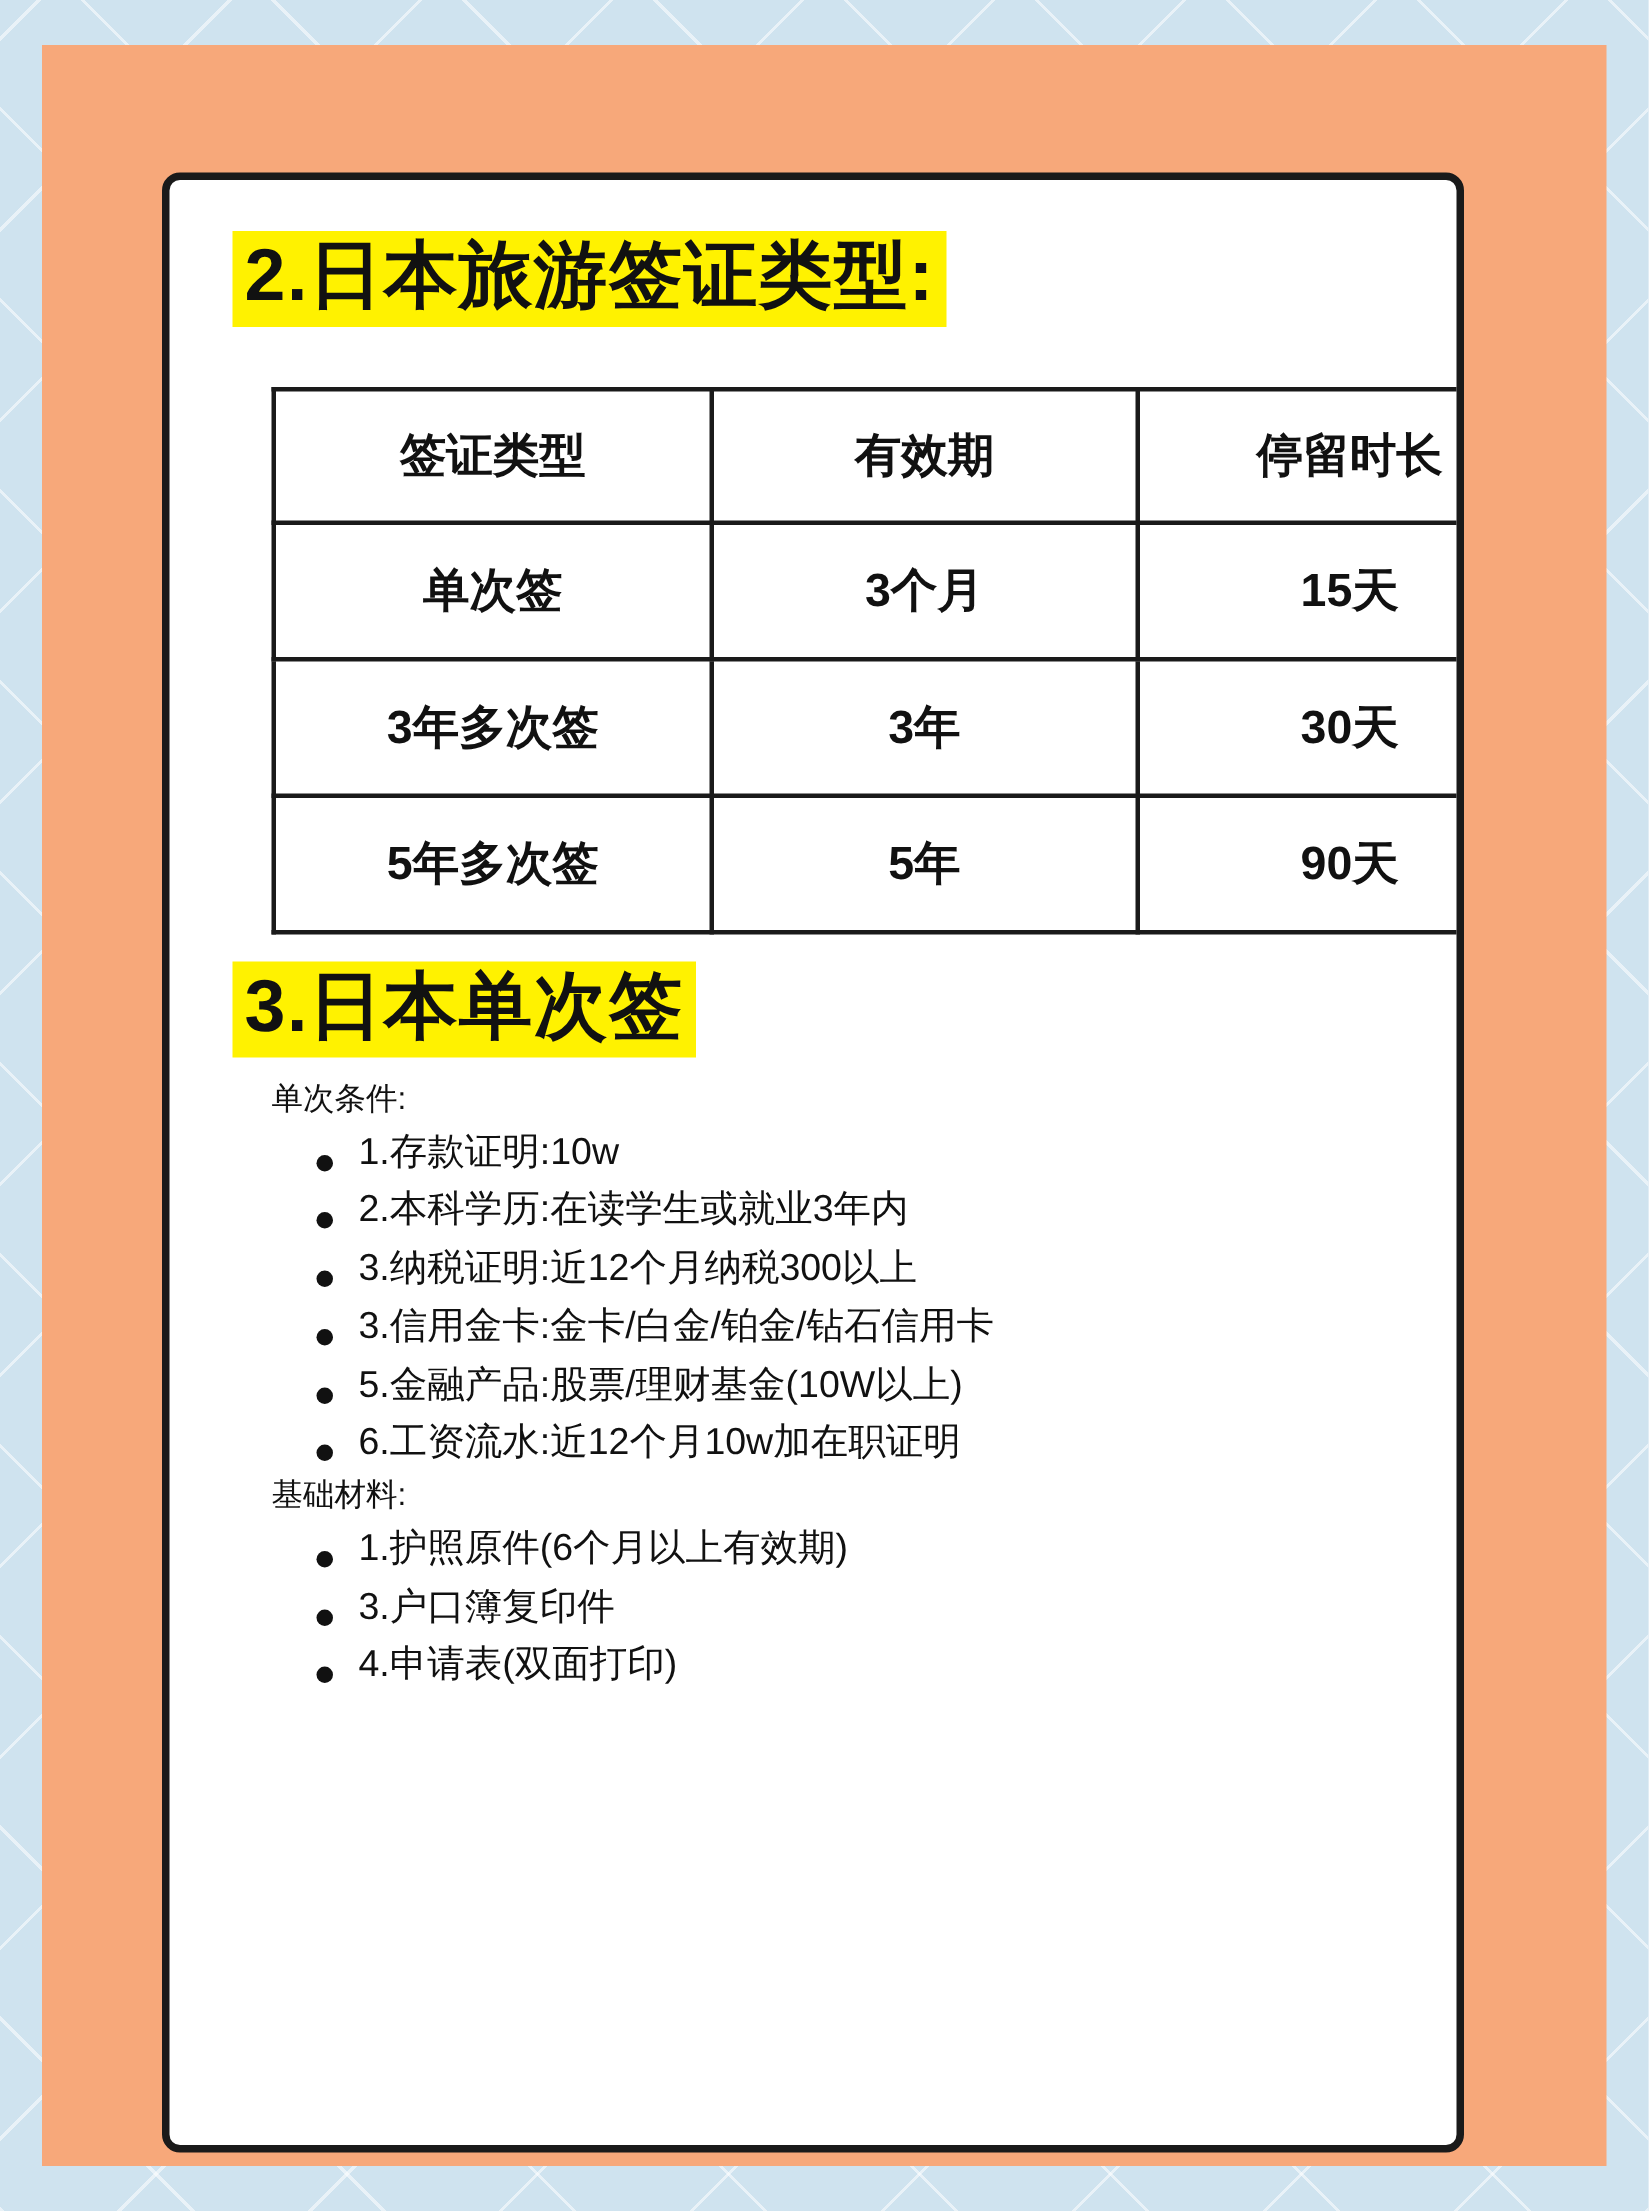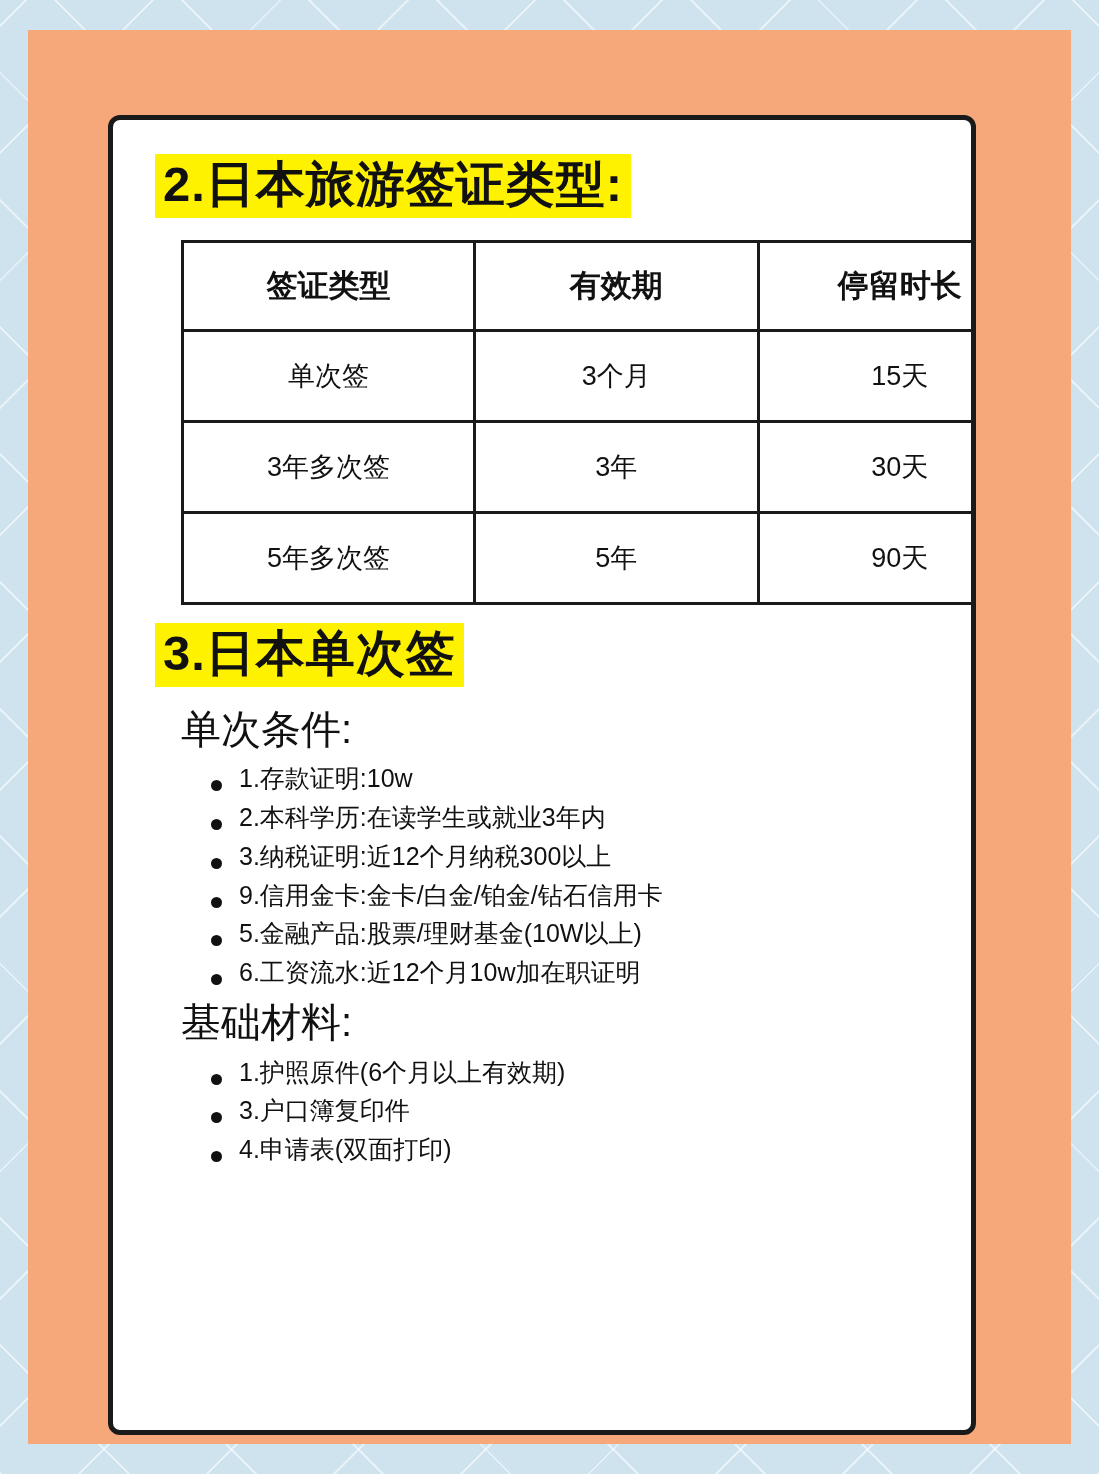--- a/index.html
+++ b/index.html
@@ -64,48 +64,48 @@
     letter-spacing: 1px;
     white-space: nowrap;
   }
   .heading-wrap { margin: 4px 0 0 8px; }
   .heading-wrap-2 { margin: 18px 0 0 8px; }
 
   
   table.visa-table {
     border-collapse: collapse;
     width: 862px;
-    margin: 22px 0 0 34px;
+    margin: 40px 0 0 34px;
     table-layout: fixed;
   }
   table.visa-table td, table.visa-table th {
     border: 3px solid #1a1a1a;
     text-align: center;
     color: #111;
-    font-size: 27px;
+    font-size: 31px;
     height: 88px;
     padding: 0;
-    font-weight: normal;
+    font-weight: bold;
   }
   table.visa-table th {
     font-weight: bold;
     font-size: 31px;
     height: 86px;
   }
   table.visa-table col.c1 { width: 34%; }
   table.visa-table col.c2 { width: 33%; }
   table.visa-table col.c3 { width: 33%; }
 
   
   .section-body {
     margin: 12px 0 0 34px;
     color: #111;
   }
   .line {
-    font-size: 40px;
+    font-size: 21px;
     line-height: 1.52;
     color: #111;
     white-space: nowrap;
   }
   ul.bullets {
     list-style: none;
     margin: 0 0 0 0;
     padding: 0;
   }
   ul.bullets li {
@@ -174,21 +174,21 @@
         <span class="heading">3.日本单次签</span>
       </div>
 
       <div class="section-body">
         <div class="line">单次条件:</div>
 
         <ul class="bullets">
           <li>1.存款证明:10w</li>
           <li>2.本科学历:在读学生或就业3年内</li>
           <li>3.纳税证明:近12个月纳税300以上</li>
-          <li>9.信用金卡:金卡/白金/铂金/钻石信用卡</li>
+          <li>3.信用金卡:金卡/白金/铂金/钻石信用卡</li>
           <li>5.金融产品:股票/理财基金(10W以上)</li>
           <li>6.工资流水:近12个月10w加在职证明</li>
         </ul>
 
         <div class="line">基础材料:</div>
 
         <ul class="bullets">
           <li>1.护照原件(6个月以上有效期)</li>
           <li>3.户口簿复印件</li>
           <li>4.申请表(双面打印)</li>

